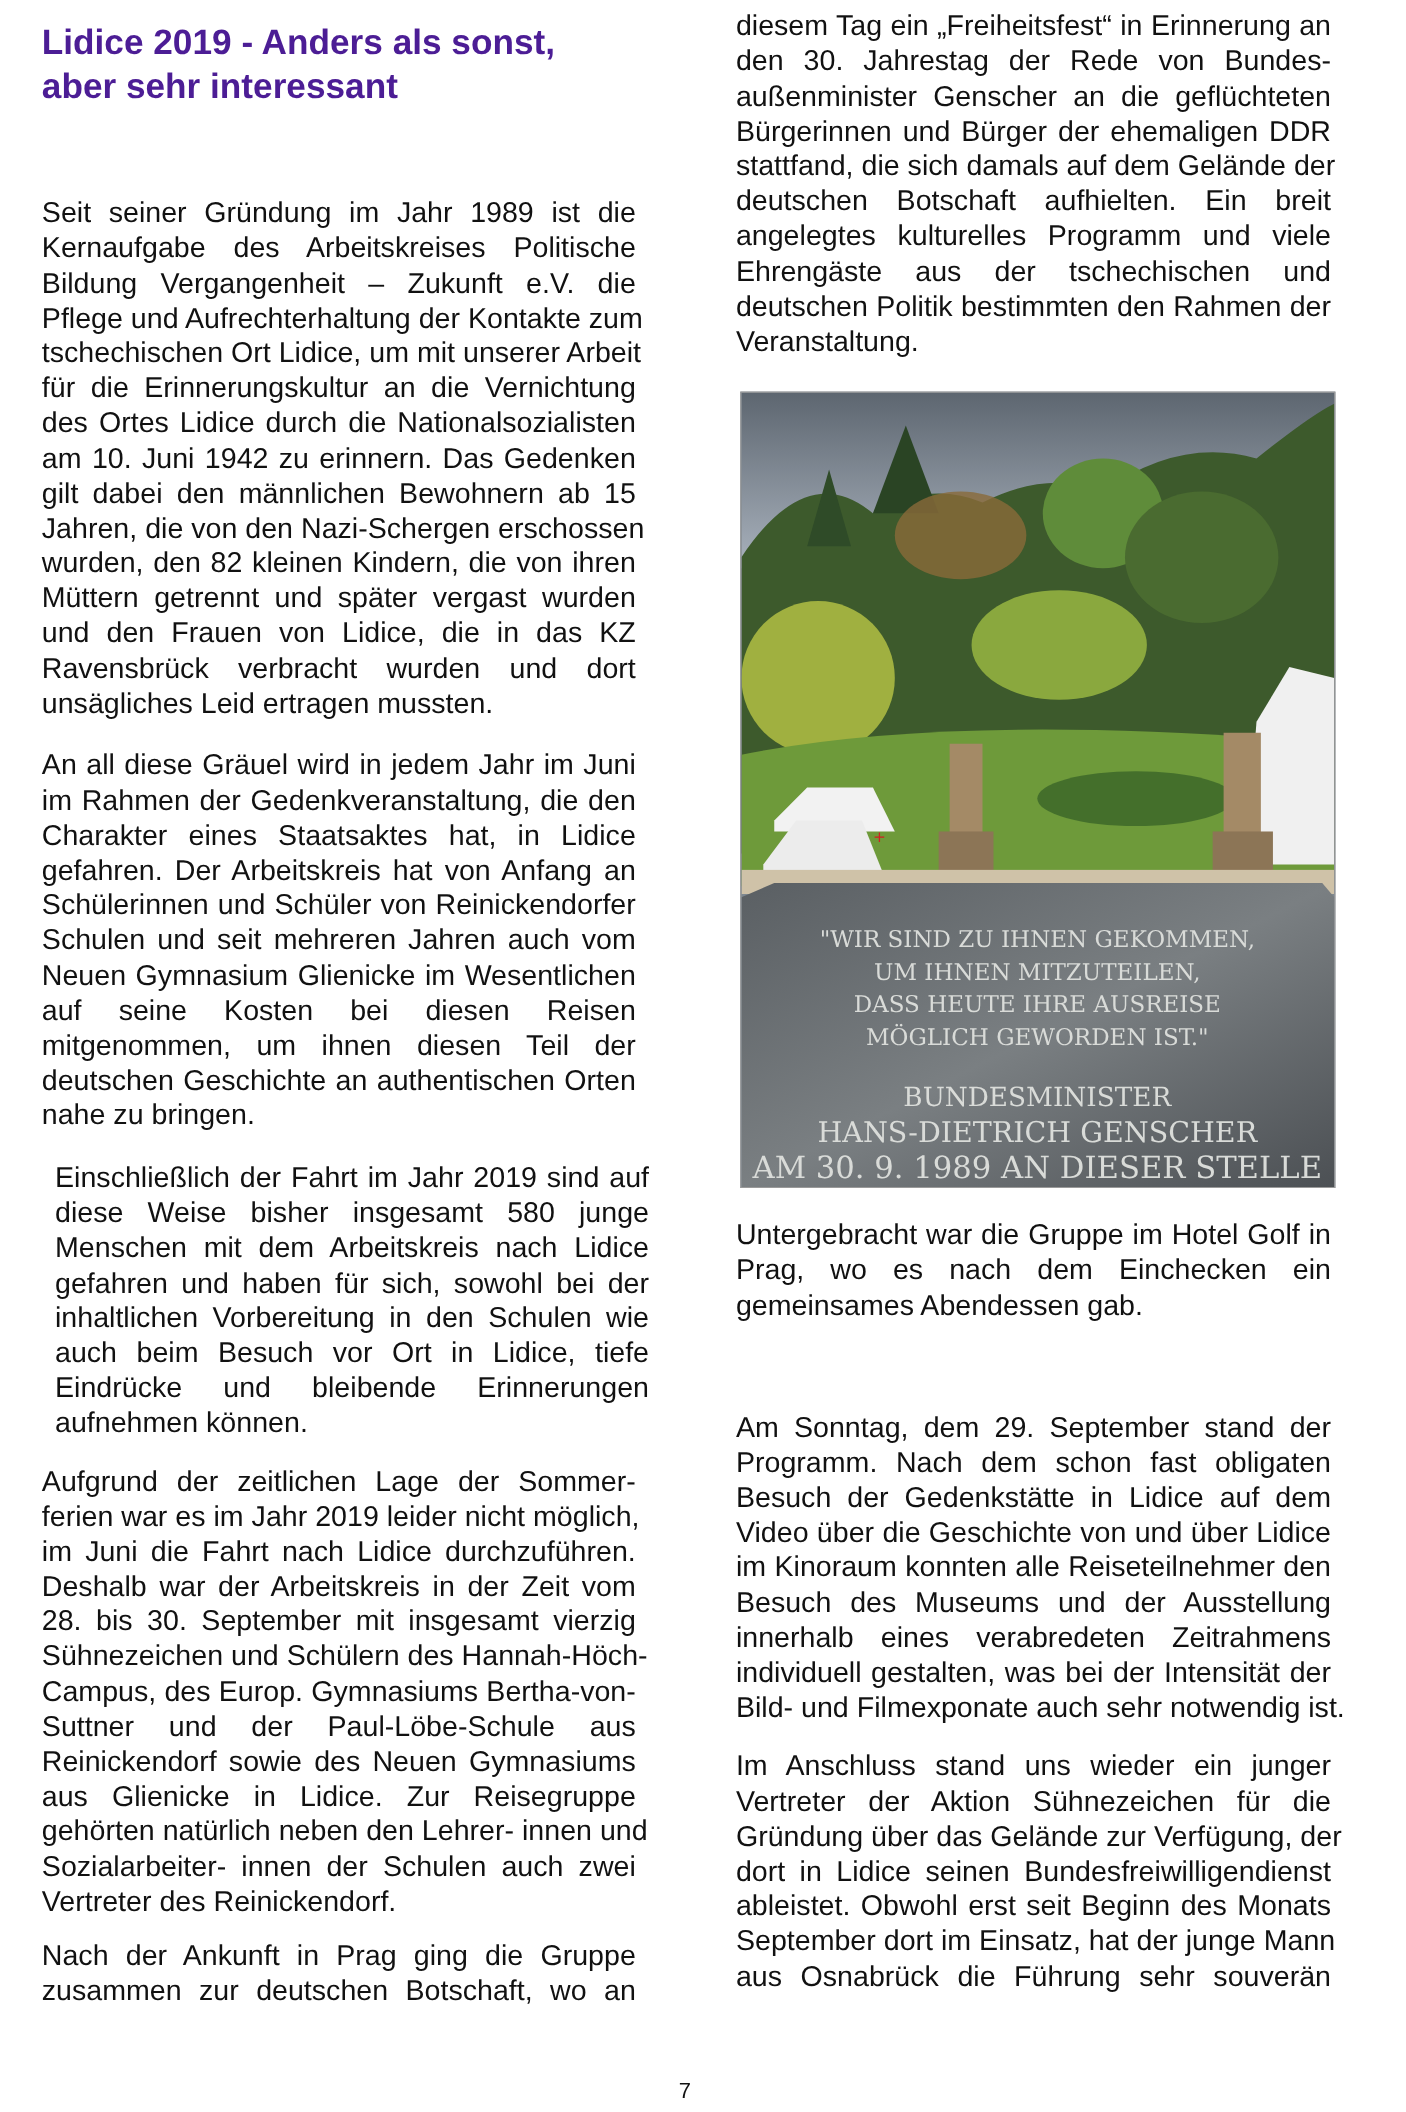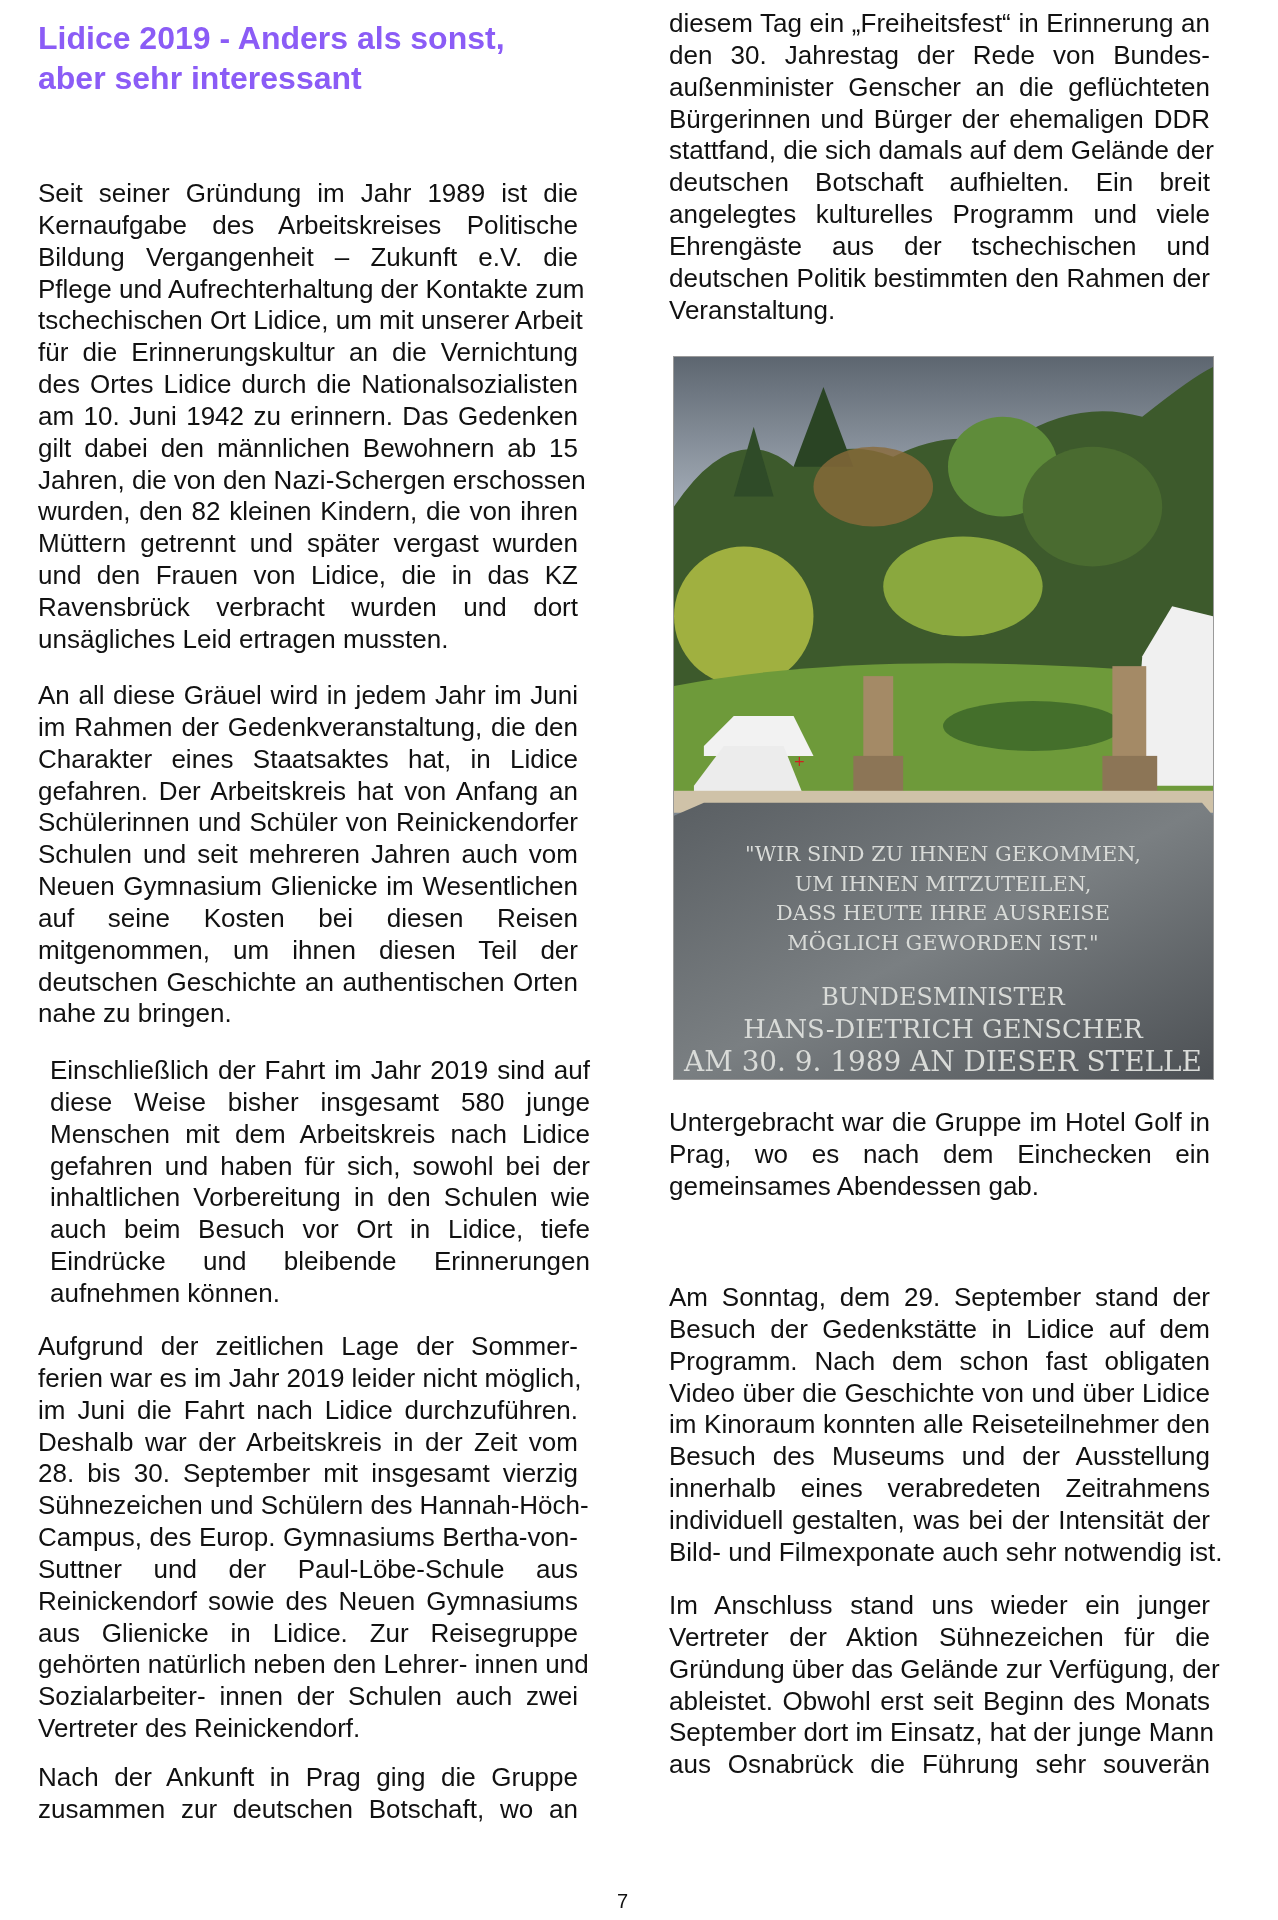--- a/index.html
+++ b/index.html
@@ -5,21 +5,21 @@
   html, body { margin: 0; padding: 0; background: #ffffff; }
   body {
     width: 1278px; height: 1920px; position: relative; overflow: hidden;
     font-family: "Liberation Sans", sans-serif; color: #111111;
   }
   .col { position: absolute; }
   #left-col { left: 38px; top: 0; width: 540px; }
   #right-col { left: 669px; top: 0; width: 541px; }
   .title {
     position: absolute; left: 38px; top: 18px; width: 560px;
-    font-weight: bold; font-size: 32px; line-height: 40px; color: #8b5cf6;
+    font-weight: bold; font-size: 32px; line-height: 40px; color: #4c1d95;
   }
   .title span { display: block; }
   .para { position: absolute; left: 0; width: 100%; font-size: 26px; line-height: 31.85px; }
   .line { display: block; white-space: nowrap; text-align: justify; text-align-last: justify; height: 31.85px; }
   .line.last { text-align-last: left; }
   .photo {
     position: absolute; left: 673px; top: 356px; width: 541px; height: 724px;
     border: 1px solid #9a9a9a; box-sizing: border-box; overflow: hidden;
     background: #7d8790;
   }
@@ -110,33 +110,34 @@
       <span class="line">deutschen Politik bestimmten den Rahmen der</span>
       <span class="line last">Veranstaltung.</span>
     </div>
     <div class="para" style="top: 1107px;">
       <span class="line">Untergebracht war die Gruppe im Hotel Golf in</span>
       <span class="line">Prag, wo es nach dem Einchecken ein</span>
       <span class="line last">gemeinsames Abendessen gab.</span>
     </div>
     <div class="para" style="top: 1282px;">
       <span class="line">Am Sonntag, dem 29. September stand der</span>
+      <span class="line">Programm. Nach dem schon fast obligaten</span>
       <span class="line">Besuch der Gedenkstätte in Lidice auf dem</span>
-      <span class="line">Programm. Nach dem schon fast obligaten</span>
       <span class="line">Video über die Geschichte von und über Lidice</span>
       <span class="line">im Kinoraum konnten alle Reiseteilnehmer den</span>
       <span class="line">Besuch des Museums und der Ausstellung</span>
       <span class="line">innerhalb eines verabredeten Zeitrahmens</span>
       <span class="line">individuell gestalten, was bei der Intensität der</span>
       <span class="line last">Bild- und Filmexponate auch sehr notwendig ist.</span>
     </div>
     <div class="para" style="top: 1590px;">
       <span class="line">Im Anschluss stand uns wieder ein junger</span>
       <span class="line">Vertreter der Aktion Sühnezeichen für die</span>
       <span class="line">Gründung über das Gelände zur Verfügung, der</span>
+      <span class="line">dort in Lidice seinen Bundesfreiwilligendienst</span>
       <span class="line">ableistet. Obwohl erst seit Beginn des Monats</span>
       <span class="line">September dort im Einsatz, hat der junge Mann</span>
       <span class="line">aus Osnabrück die Führung sehr souverän</span>
     </div>
   </div>
 
 <div class="photo">
   <svg viewBox="0 0 541 724" preserveAspectRatio="none">
     <defs>
       <linearGradient id="sky" x1="0" y1="0" x2="0" y2="1">

